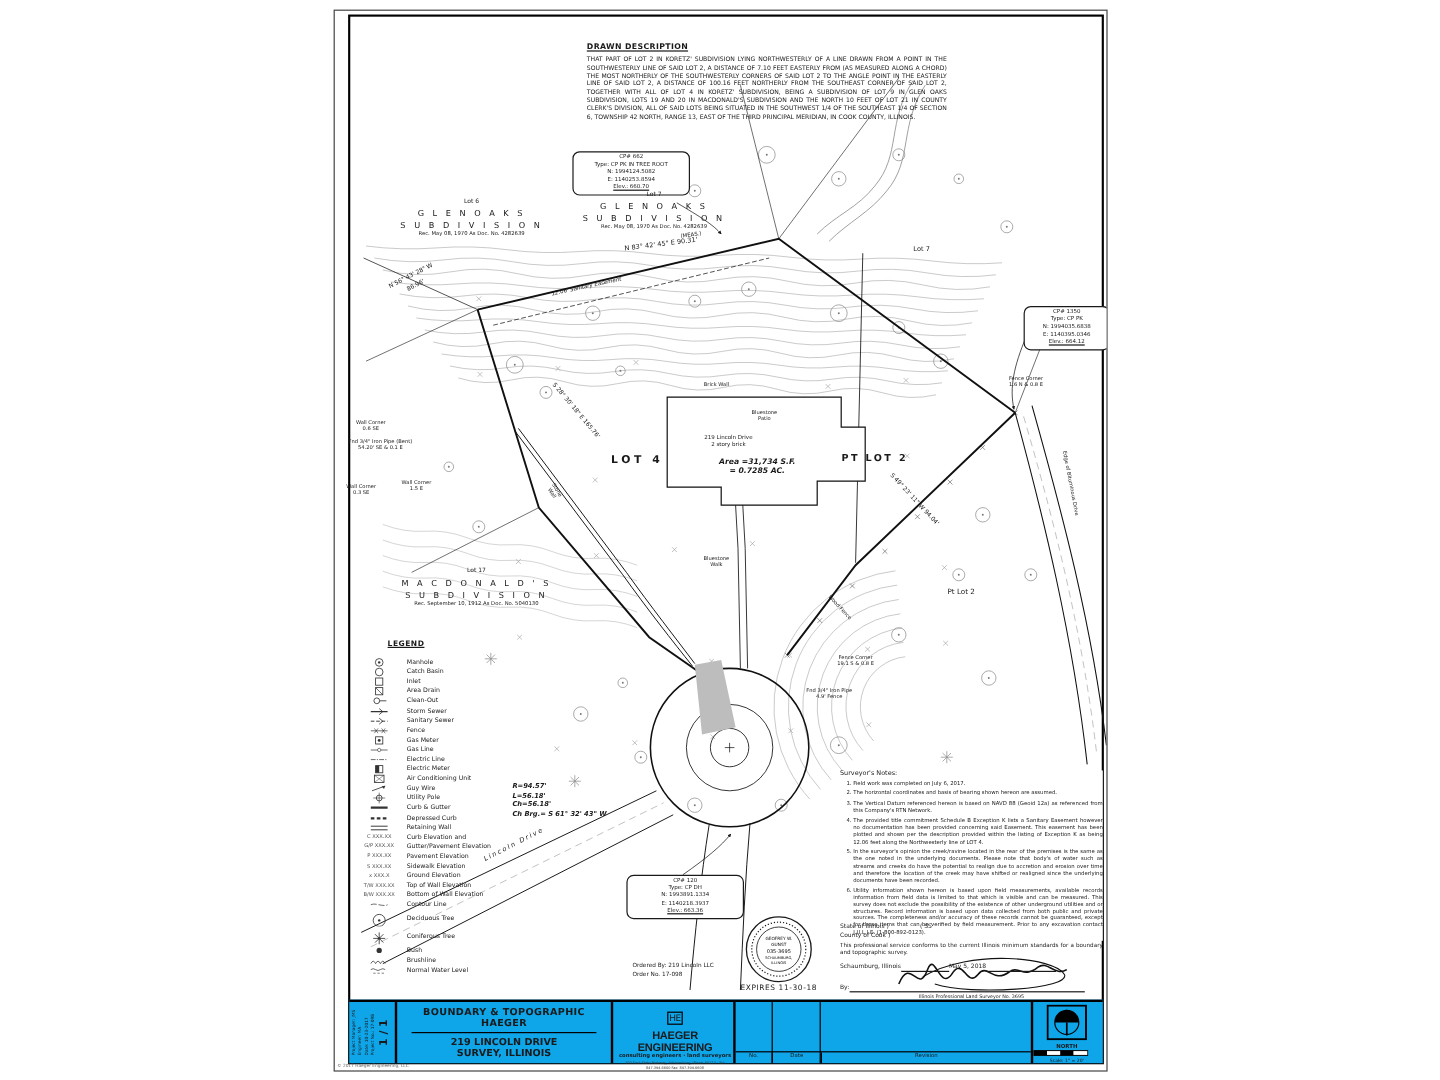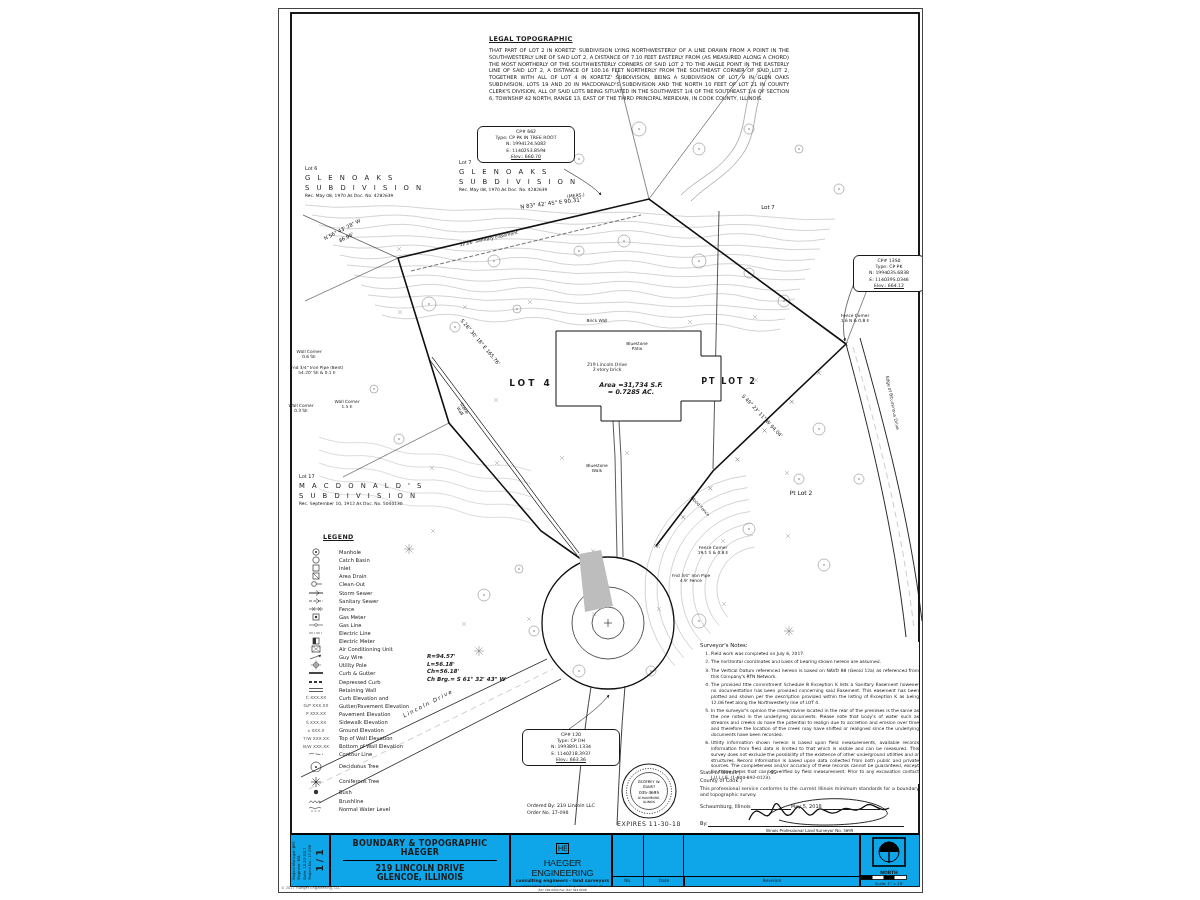--- a/index.html
+++ b/index.html
@@ -27,38 +27,38 @@
   .cert{left:421px;top:760px;width:219px;font-size:5px;}
   .cert .row{margin-bottom:1.5px;}
   .u{display:inline-block;border-bottom:.7px solid #1a1a1a;}
   .cert .statement{font-size:4.7px;text-align:justify;line-height:1.3;margin:3px 0 5px 0;}
   .cert .tiny{font-size:4px;text-align:center;}
   .order{left:248px;top:793px;font-size:4.8px;line-height:1.5;}
   .expires{left:338px;top:811px;font-size:6.2px;letter-spacing:.5px;}
   
   .cpbox{position:absolute;border:.8px solid #1a1a1a;border-radius:6px;background:#fff;padding:2px 3px;font-size:4.6px;line-height:1.35;text-align:center;}
   .cpbox .last{text-decoration:underline;}
-  .subdiv{position:absolute;font-size:5px;line-height:1.5;}
+  .subdiv{position:absolute;text-align:center;font-size:5px;line-height:1.5;}
   .subdiv .big{font-size:6.8px;letter-spacing:2.5px;}
   .subdiv .rec{font-size:4.4px;letter-spacing:0;}
   .curveblk{position:absolute;font-size:5.6px;font-style:italic;font-weight:bold;line-height:1.35;}
   
   .tstrip{left:12px;top:824px;width:628px;height:53px;border-top:2.5px solid #000;display:flex;background:#0ea5e9;box-sizing:border-box;}
   .tcol{border-right:2px solid #000;box-sizing:border-box;position:relative;}
   .tcol:last-child{border-right:none;}
   .vinfo{width:40px;display:flex;align-items:center;justify-content:center;}
   .vrot{transform:rotate(-90deg);white-space:nowrap;font-size:3.6px;line-height:1.5;}
   .vrot .sheetno{font-size:9px;font-weight:bold;text-align:center;}
   .tmain{width:180px;text-align:center;padding-top:4px;}
   .tmain .l1{font-size:8px;font-weight:bold;letter-spacing:.3px;}
   .tmain hr{border:none;border-top:1px solid #000;margin:3px 12px;}
   .tmain .l2{font-size:8px;font-weight:bold;}
   .tlogo{width:102px;padding:3px 0 0 3px;text-align:center;}
   .helogo{display:inline-block;vertical-align:middle;border:1.6px solid #000;font-weight:normal;font-size:7.5px;padding:0 1px;letter-spacing:-.5px;}
-  .firm{display:inline-block;vertical-align:middle;font-size:9.2px;font-weight:normal;letter-spacing:-.2px;font-family:"Liberation Sans",sans-serif;}
+  .firm{display:inline-block;vertical-align:middle;font-size:9.2px;font-weight:bold;letter-spacing:-.2px;font-family:"Liberation Sans",sans-serif;}
   .tagline{font-size:4.4px;font-weight:bold;margin-top:.5px;}
   .tinyline{font-size:2.9px;color:#333;margin-top:1px;}
   .trev{width:248px;}
   .trev .hdr{position:absolute;bottom:0;left:0;right:0;height:9px;border-top:1px solid #000;display:flex;font-size:4.5px;}
   .trev .hdr span{display:block;border-right:1px solid #000;padding:1px 0 0 0;text-align:center;}
   .trev .v1{position:absolute;top:0;bottom:0;left:30px;width:1px;background:#000;}
   .trev .v2{position:absolute;top:0;bottom:0;left:70px;width:1px;background:#000;}
   .tnorth{width:56px;text-align:center;padding-top:2px;}
   .tnorth .nlab{font-size:4.5px;font-weight:bold;margin-top:-1px;}
   .tnorth .slab{font-size:3.8px;margin-top:1px;}
@@ -287,21 +287,21 @@
       </g>
     </g>
 
     <g transform="translate(470,795)">
       <path d="M0,16 C10,-8 16,26 24,4 C30,-12 34,22 44,8 C54,-8 56,20 66,8 C74,-2 78,16 92,6 C100,0 104,12 116,2 C124,-4 130,10 140,4" fill="none" stroke="#111" stroke-width="1.3"></path>
       <path d="M20,10 C60,-14 130,-6 138,8 C144,20 60,26 30,16" fill="none" stroke="#111" stroke-width="0.9"></path>
     </g>
   </svg>
 
   <div class="abs legal">
-    <h1>LEGAL TOPOGRAPHIC</h1>
+    <h1>DRAWN DESCRIPTION</h1>
     <p>THAT PART OF LOT 2 IN KORETZ' SUBDIVISION LYING NORTHWESTERLY OF A LINE DRAWN FROM A POINT IN THE SOUTHWESTERLY LINE OF SAID LOT 2, A DISTANCE OF 7.10 FEET EASTERLY FROM (AS MEASURED ALONG A CHORD) THE MOST NORTHERLY OF THE SOUTHWESTERLY CORNERS OF SAID LOT 2 TO THE ANGLE POINT IN THE EASTERLY LINE OF SAID LOT 2, A DISTANCE OF 100.16 FEET NORTHERLY FROM THE SOUTHEAST CORNER OF SAID LOT 2, TOGETHER WITH ALL OF LOT 4 IN KORETZ' SUBDIVISION, BEING A SUBDIVISION OF LOT 9 IN GLEN OAKS SUBDIVISION, LOTS 19 AND 20 IN MACDONALD'S SUBDIVISION AND THE NORTH 10 FEET OF LOT 21 IN COUNTY CLERK'S DIVISION, ALL OF SAID LOTS BEING SITUATED IN THE SOUTHWEST 1/4 OF THE SOUTHEAST 1/4 OF SECTION 6, TOWNSHIP 42 NORTH, RANGE 13, EAST OF THE THIRD PRINCIPAL MERIDIAN, IN COOK COUNTY, ILLINOIS.</p>
   </div>
 
   <div class="abs legend">
     <h2>LEGEND</h2>
     <div id="legend-rows">
         <div class="lg-row">
           <span class="lg-sym">
             <svg width="16" height="10" viewBox="0 0 16 10">
               <circle cx="8" cy="5" r="3.2" fill="none" stroke="#333" stroke-width=".7"></circle>
@@ -603,21 +603,21 @@
           <div>Date:   10-23-2017</div>
           <div>Project No.:   17-098</div>
           <div class="sheetno">1 / 1</div>
         </div>
     </div>
     <div class="tcol tmain">
       <div class="l1">BOUNDARY &amp; TOPOGRAPHIC</div>
       <div class="l1">HAEGER</div>
       <hr>
       <div class="l2">219 LINCOLN DRIVE</div>
-      <div class="l2">GLENCOE, ILLINOIS</div>
+      <div class="l2">SURVEY, ILLINOIS</div>
     </div>
     <div class="tcol tlogo">
       <span class="helogo">HE</span>
       <span class="firm">HAEGER ENGINEERING</span>
       <div class="tagline">consulting engineers      ·      land surveyors</div>
       <div class="tinyline">100 East State Parkway, Schaumburg, Illinois 60173  ·  Tel: 847.394.6600  Fax: 847.394.6608</div>
       
       
     </div>
     <div class="tcol trev">

